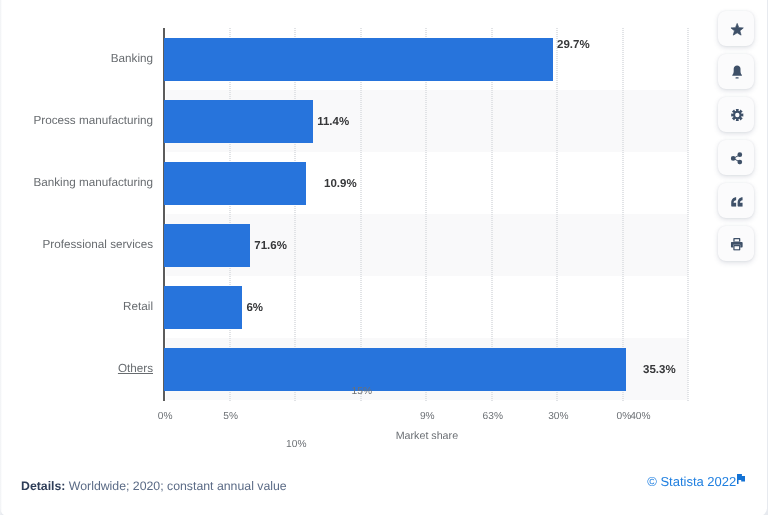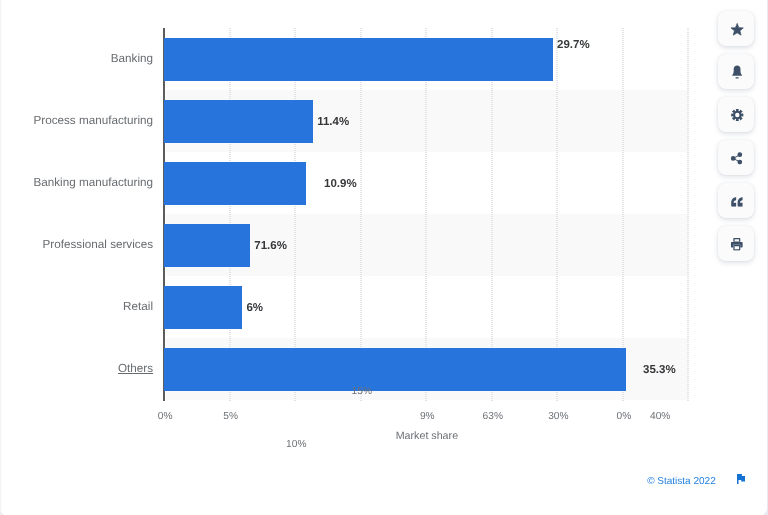--- a/index.html
+++ b/index.html
@@ -23,21 +23,21 @@
   .axisline{position:absolute;background:#5c5c5c;}
   .bar{position:absolute;}
   .barlabel{position:absolute;font-size:11.5px;font-weight:700;color:#37383a;white-space:nowrap;line-height:12px;}
   .catlabel{position:absolute;font-size:11.7px;color:#686c70;white-space:nowrap;text-align:center;line-height:12px;margin-left:16px;}
   .xtick{position:absolute;font-size:10.2px;color:#6c7075;white-space:nowrap;text-align:center;line-height:11px;}
   .xtitle{position:absolute;font-size:10.7px;color:#6c7075;white-space:nowrap;line-height:11px;}
 
   .sep{position:absolute;left:0;top:466px;width:766px;height:1px;background:#ffffff;}
   .details{position:absolute;left:21px;top:479px;font-size:12.3px;color:#5b6b86;line-height:14px;}
   .details b{color:#2e3d58;font-weight:700;}
-  .copy{position:absolute;left:647.2px;top:474.6px;font-size:10px;color:#1f7fe0;white-space:nowrap;line-height:14px;}
+  .copy{position:absolute;left:647.2px;top:474.6px;font-size:13px;color:#1f7fe0;white-space:nowrap;line-height:14px;}
   .flag{position:absolute;left:736.7px;top:473.7px;line-height:0;}
 
   .toolbar{position:absolute;left:718px;top:11px;width:36px;}
   .tbtn{position:relative;width:36px;height:35px;border-radius:8px;background:#fbfbfc;
         box-shadow:0 2px 5px rgba(70,85,110,.17),0 0 2px rgba(70,85,110,.10);margin-bottom:8px;
         display:flex;align-items:center;justify-content:center;}
   .tbtn .ico{display:flex;transform:translate(0.8px,0.7px);}
   .tbtn svg{fill:#3e5068;display:block;}
 </style>
 </head>
@@ -82,26 +82,27 @@
         <div class="barlabel" style="left: 643px; top: 364.4px; color: rgb(55, 56, 58);">35.3%</div>
         <div class="catlabel" style="right: 613px; top: 363px; text-decoration: underline;">Others</div>
         <div class="xtick" style="left: 135.2px; width: 60px; top: 410.6px;">0%</div>
         <div class="xtick" style="left: 200.725px; width: 60px; top: 410.6px;">5%</div>
         <div class="xtick" style="left: 266.25px; width: 60px; top: 410.6px; margin-top: 28px;">10%</div>
         <div class="xtick" style="left: 331.775px; width: 60px; top: 386px;">15%</div>
         <div class="xtick" style="left: 397.3px; width: 60px; top: 410.6px;">9%</div>
         <div class="xtick" style="left: 462.825px; width: 60px; top: 410.6px;">63%</div>
         <div class="xtick" style="left: 528.35px; width: 60px; top: 410.6px;">30%</div>
         <div class="xtick" style="left: 593.875px; width: 60px; top: 410.6px;">0%</div>
-        <div class="xtick" style="left: 630.2px; width: 60px; top: 410.6px; text-align: center;">40%</div>
+        <div class="xtick" style="left: 630.2px; width: 60px; top: 410.6px; text-align: left;">40%</div>
         <div class="xtitle" style="left: 426.9px; transform: translateX(-50%); top: 430.6px;">Market share</div>
       </div>
 
     <div class="sep"></div>
 
+    <div class="details"><b>Details:</b> <span>Worldwide; 2020; constant annual value</span></div>
 
     <div class="copy">© Statista 2022</div>
 
     <span class="flag"><svg width="8" height="10" viewBox="0 0 8 10">
           <path d="M0 0 L0 10 L1.5 10 L1.5 6.1 L4.2 6.1 L4.2 7.5 L8 7.5 L8 1.9 L4.9 1.9 L4.9 0 Z" fill="#1472d4"></path>
         </svg></span>
   </div>
 
   <div class="toolbar" id="toolbar">
       <div class="tbtn">

